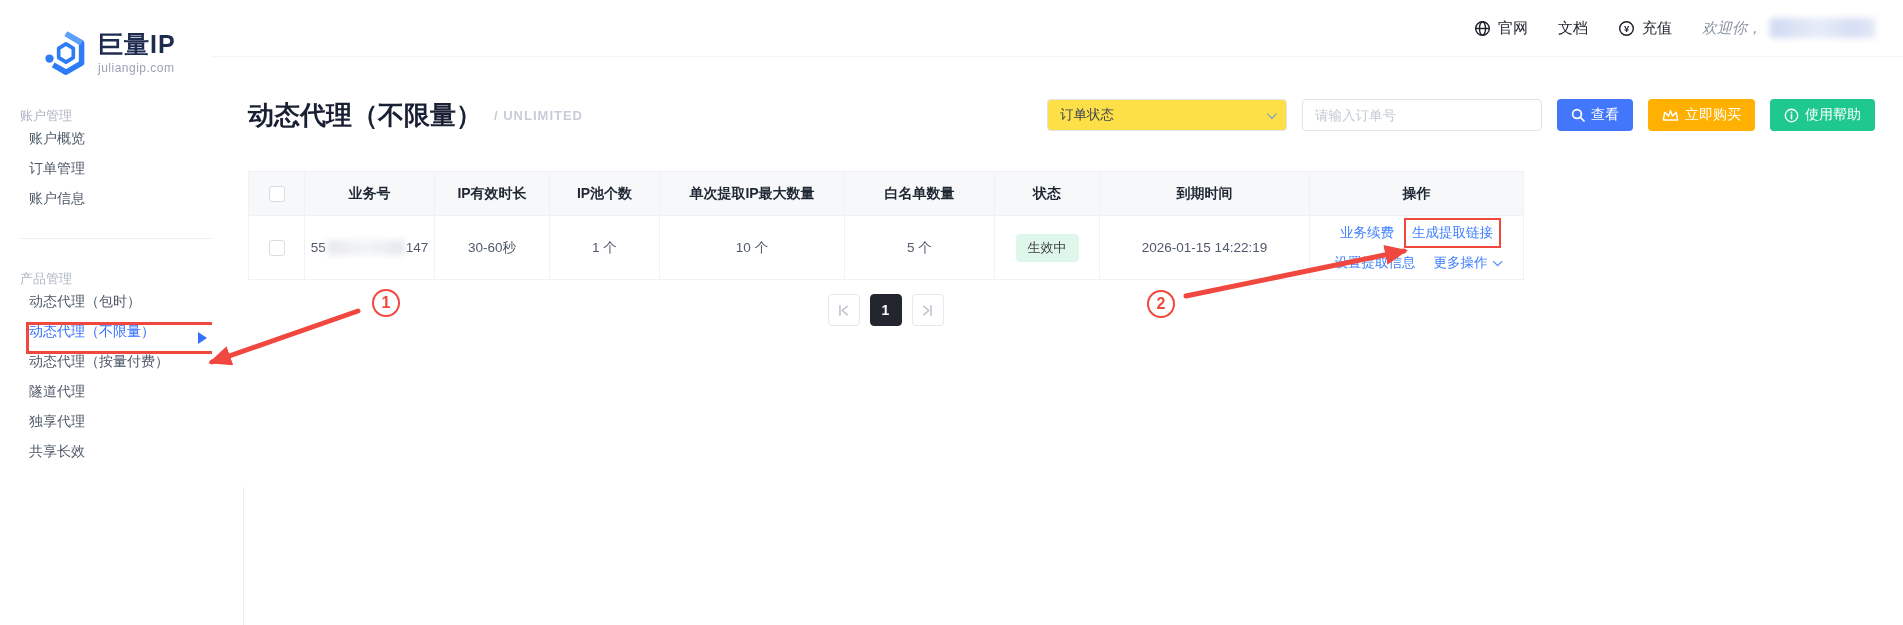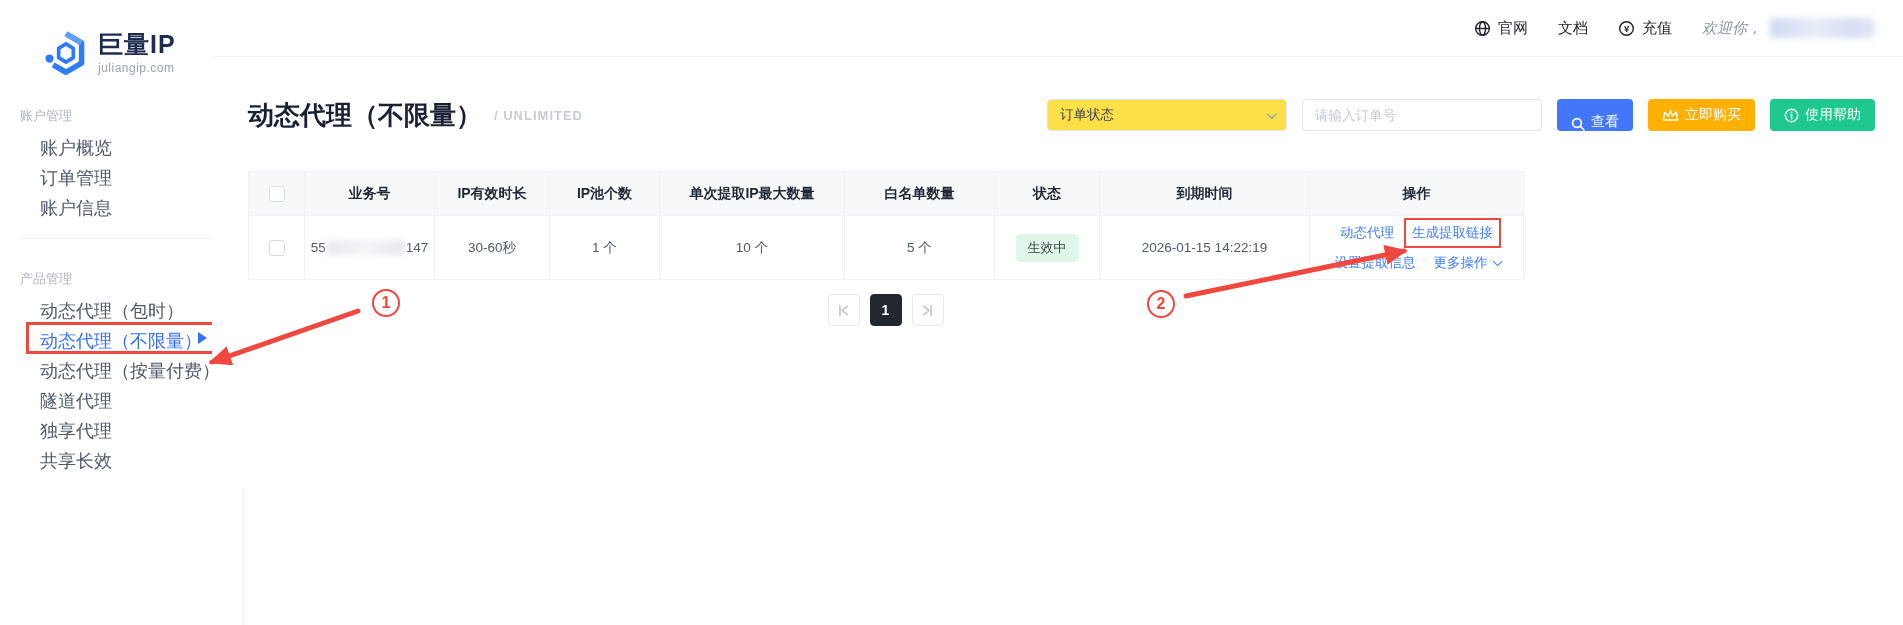--- a/index.html
+++ b/index.html
@@ -9,22 +9,22 @@
 
   
   .sidebar { position:absolute; left:0; top:4px; width:244px; height:625px;
     background:#fff; border-right:1px solid #EDEFF3; }
   .logo { display:flex; align-items:center; gap:10px; padding:26px 0 0 44px; }
   .logo-mark { width:44px; height:46px; flex:0 0 auto; }
   .logo-name { font-size:25px; font-weight:700; color:#1D2B4F; letter-spacing:1px; line-height:1.1; }
   .logo-domain { font-size:12px; color:#9AA3B5; letter-spacing:.5px; margin-top:2px; }
   .side-section-title { margin-top:26px; height:28px; line-height:28px;
     padding-left:20px; font-size:13px; color:#AEB5C2; }
-  .side-item { position:relative; height:30px; display:flex; align-items:flex-end;
-    padding-left:40px; font-size:18px; color:#4E5969; cursor:pointer; }
+  .side-item { position:relative; height:30px; display:flex; align-items:flex-start;
+    padding-left:29px; font-size:14px; color:#4E5969; cursor:pointer; }
   .side-item.active { color:#3370FF; }
   .side-divider { height:1px; background:#F0F1F5; margin:18px 20px 0 20px; }
   .red-box-side { position:absolute; left:26px; right:26px; top:-1px; bottom:-1px;
     border:3px solid #F0483E; pointer-events:none; }
   .play-icon { position:absolute; right:36px; top:50%; transform:translateY(-50%);
     width:0; height:0; border-left:9px solid #3370FF;
     border-top:6px solid transparent; border-bottom:6px solid transparent; }
 
   
   .main { position:absolute; left:212px; top:0; width:1691px; height:487px; background:#fff; }
@@ -47,21 +47,21 @@
   .chevron-down { margin-left:auto; width:7px; height:7px;
     border-right:1.6px solid #5B8FF9; border-bottom:1.6px solid #5B8FF9;
     transform:rotate(45deg) translateY(-2px); }
   .order-input { width:240px; height:32px; border:1px solid #E0E4EC; border-radius:4px;
     padding:0 12px; font-size:13.5px; color:#3A4254; outline:none;
     font-family:"Liberation Sans","DejaVu Sans",sans-serif; }
   .order-input::placeholder { color:#C3C9D4; }
   .btn { height:32px; border:none; border-radius:4px; color:#fff; font-size:14px;
     display:flex; align-items:center; gap:6px; padding:0 14px; cursor:pointer;
     font-family:"Liberation Sans","DejaVu Sans",sans-serif; }
-  .btn-search { background:#4277FC;align-items:flex-end; }
+  .btn-search { background:#4277FC; }
   .btn-buy { background:#FFB000; }
   .btn-help { background:#1FC88E; }
 
   
   .table-wrap { margin-top:34px; }
   table { width:1275px; table-layout:fixed; border-collapse:collapse; }
   th { height:44px; background:#F7F8FA; border:1px solid #EFF1F5;
     font-size:14px; font-weight:700; color:#1F2733; text-align:center; }
   td { height:64px; border:1px solid #F1F2F6; font-size:13.5px; color:#50596C;
     text-align:center; vertical-align:middle; }
@@ -253,21 +253,21 @@
             <td>30-60秒</td>
             <td>1 个</td>
             <td>10 个</td>
             <td>5 个</td>
             <td>
               <span class="badge-active">生效中</span>
             </td>
             <td>2026-01-15 14:22:19</td>
             <td>
               <div class="ops-line">
-                <span class="op-link">动态代理</span>
+                <span class="op-link">业务续费</span>
                 <span class="op-link boxed-link">生成提取链接</span>
               </div>
               <div class="ops-line">
                 <span class="op-link">设置提取信息</span>
                 <span class="op-link">
                   <span>更多操作</span><span class="more-chevron"></span>
                 </span>
               </div>
             </td>
           </tr>

